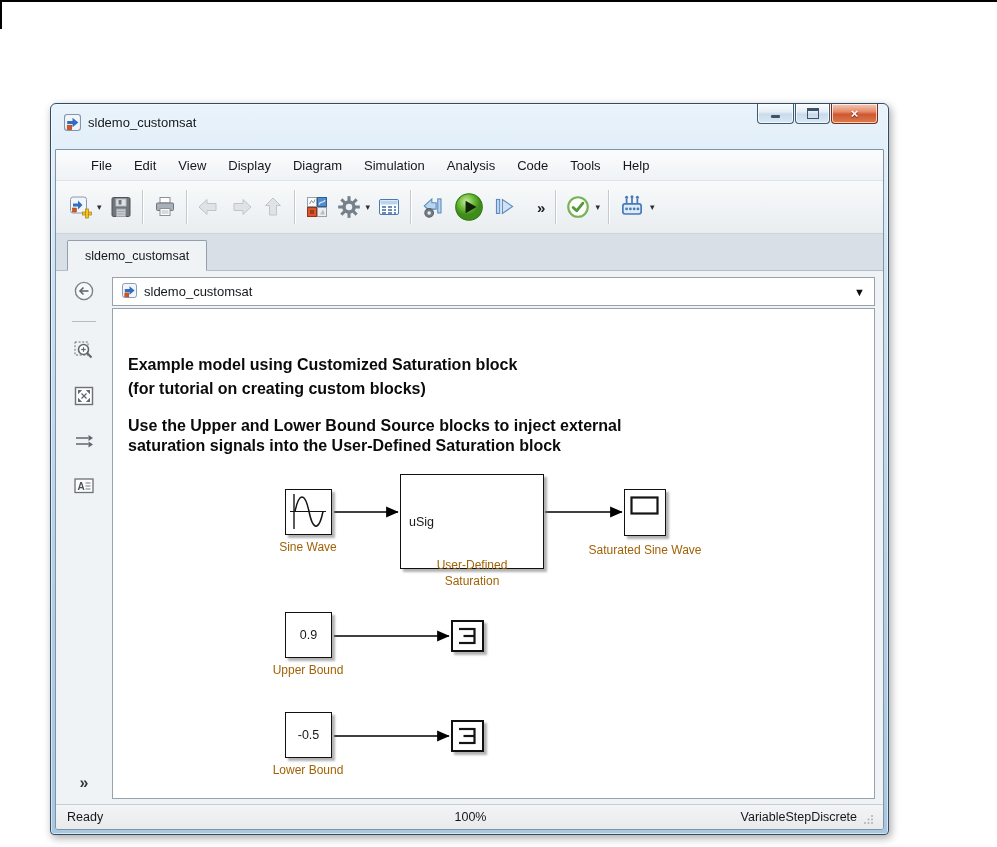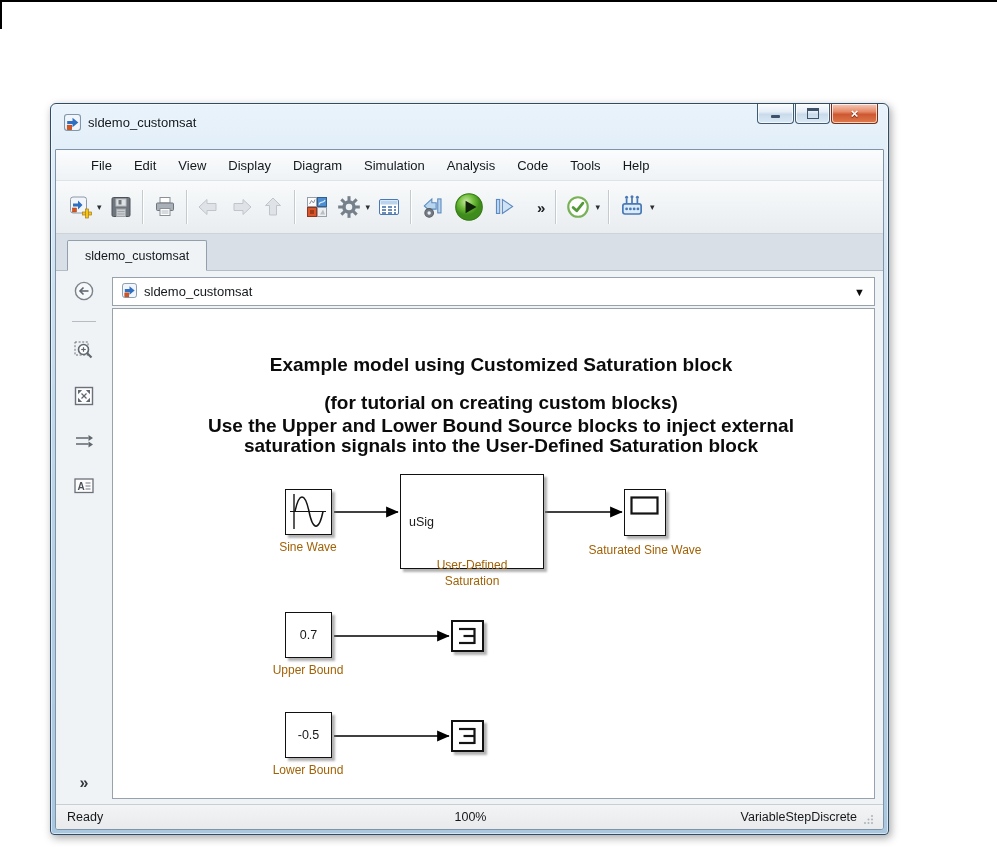--- a/index.html
+++ b/index.html
@@ -48,21 +48,21 @@
   .bc-dd{margin-left:auto;font-size:11px;color:#0c0c0c;}
   .canvas{flex:1;margin-top:2px;background:#fff;border:1px solid #97a2ad;position:relative;overflow:hidden;}
 
   .statusbar{flex:0 0 24px;background:linear-gradient(#f3f4f5,#e8eaec);border-top:1px solid #c9ced3;display:flex;align-items:center;
     padding:0 9px 0 11px;font-size:12.5px;color:#15181b;gap:16px;}
   .sb-left{flex:1;}
   .sb-right{flex:1;display:flex;justify-content:flex-end;align-items:flex-end;gap:7px;}
 
   
   .wires{position:absolute;left:0;top:0;width:100%;height:100%;}
-  .ann{position:absolute;left:0;right:0;text-align:center;font-weight:bold;font-size:19px;color:#0b0b0b;line-height:20px;margin-left:15px;}
+  .ann{position:absolute;left:0;right:0;text-align:left;font-weight:bold;font-size:16px;color:#0b0b0b;line-height:20px;margin-left:15px;}
   .blk{position:absolute;background:#fff;border:1.5px solid #111;box-sizing:border-box;box-shadow:3px 3px 2px rgba(128,128,128,.6);}
   .blk.goto{border-width:2px;}
   .const{display:flex;align-items:center;justify-content:center;font-size:12.5px;color:#17171a;}
   .port{position:absolute;left:8px;top:50%;transform:translateY(-50%);font-size:12.5px;color:#1a1a1a;}
   .blk-label{position:absolute;transform:translateX(-50%);font-size:12px;color:#a16207;white-space:nowrap;}
 </style>
 </head>
 <body>
 
 <div class="page-top-line"></div>
@@ -326,21 +326,21 @@
                   <path d="M0,0 L9,4 L0,8 Z" fill="#000"></path>
                 </marker>
             </defs>
             <line x1="221" y1="203" x2="285" y2="203" stroke="#000" stroke-width="1.4" marker-end="url(#arr)"></line>
             <line x1="432" y1="203" x2="509" y2="203" stroke="#000" stroke-width="1.4" marker-end="url(#arr)"></line>
             <line x1="221" y1="327" x2="336" y2="327" stroke="#000" stroke-width="1.4" marker-end="url(#arr)"></line>
             <line x1="221" y1="427" x2="336" y2="427" stroke="#000" stroke-width="1.4" marker-end="url(#arr)"></line>
           </svg>
 
           <div class="ann" style="top:46px">Example model using Customized Saturation block</div>
-          <div class="ann" style="top:84px">(for tutorial on creating custom blocks)</div>
+          <div class="ann" style="top:70px">(for tutorial on creating custom blocks)</div>
           <div class="ann" style="top:107px">Use the Upper and Lower Bound Source blocks to inject external</div>
           <div class="ann" style="top:127px">saturation signals into the User-Defined Saturation block</div>
 
           <div class="blk" style="left:172px;top:180px;width:47px;height:46px;">
             <svg width="44" height="43" viewBox="0 0 44 43">
                 <line x1="8" y1="4" x2="8" y2="39" stroke="#141414" stroke-width="1.4"></line>
                 <line x1="4" y1="21.5" x2="40" y2="21.5" stroke="#141414" stroke-width="1.2"></line>
                 <path d="M9,21.5 C13,2 19,2 23,21.5 C27,41 33,41 37,21.5" fill="none" stroke="#141414" stroke-width="1.5"></path>
               </svg>
           </div>
@@ -353,21 +353,21 @@
           <div class="blk-label" style="left:359px;top:265px;">Saturation</div>
 
           <div class="blk" style="left:511px;top:180px;width:42px;height:47px;">
             <svg width="39" height="44" viewBox="0 0 39 44">
                 <rect x="6.5" y="7.5" width="26" height="16" fill="none" stroke="#141414" stroke-width="2.2"></rect>
               </svg>
           </div>
           <div class="blk-label" style="left:532px;top:234px;">Saturated Sine Wave</div>
 
           <div class="blk const" style="left:172px;top:303px;width:47px;height:46px;">
-            <span>0.7</span>
+            <span>0.9</span>
           </div>
           <div class="blk-label" style="left:195px;top:354px;">Upper Bound</div>
           <div class="blk goto" style="left:338px;top:311px;width:33px;height:32px;">
             <svg width="29" height="28" viewBox="0 0 29 28">
                 <line x1="21.5" y1="6" x2="21.5" y2="22" stroke="#141414" stroke-width="2.2"></line>
                 <line x1="6" y1="7" x2="21.5" y2="7" stroke="#141414" stroke-width="2.2"></line>
                 <line x1="10.5" y1="14" x2="21.5" y2="14" stroke="#141414" stroke-width="2.2"></line>
                 <line x1="6" y1="21" x2="21.5" y2="21" stroke="#141414" stroke-width="2.2"></line>
               </svg>
           </div>

